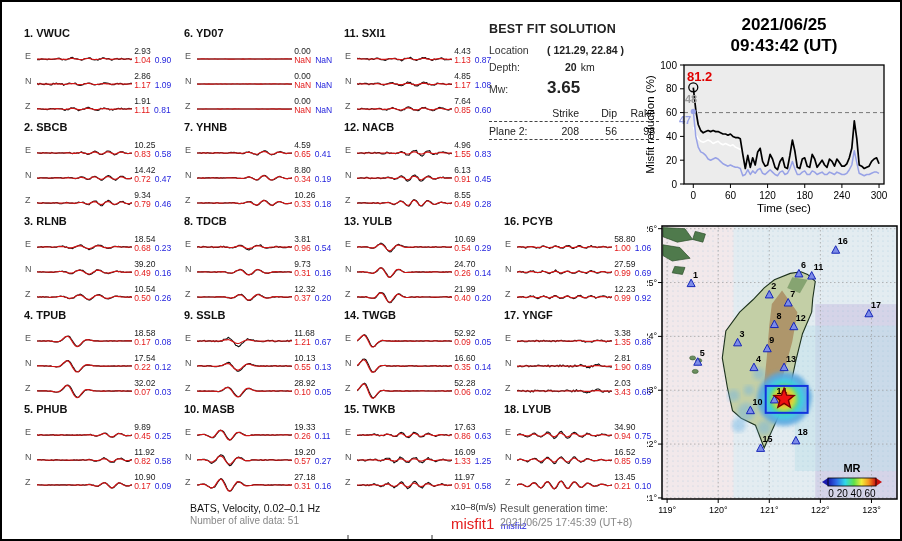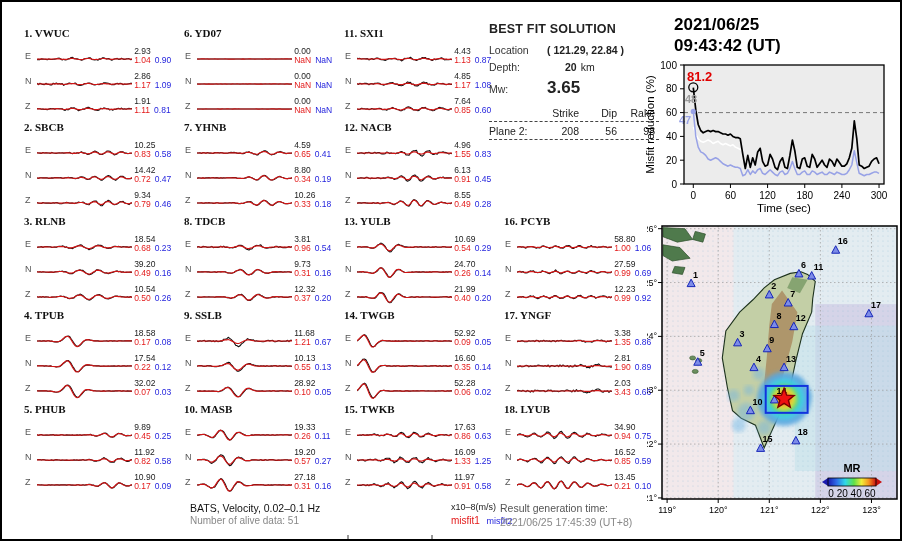--- a/index.html
+++ b/index.html
@@ -1,21 +1,21 @@
 <!DOCTYPE html>
 <html><head>
 <meta charset="utf-8">
 <style>
   html,body{margin:0;padding:0;background:#888;}
   .page{position:relative;width:898px;height:537px;background:#fff;border:2px solid #000;
         font-family:"Liberation Sans",sans-serif;overflow:hidden;}
   
   .col{position:absolute;width:152px;}
   .sta{height:94px;}
-  .sta-h{font-size:11px;font-weight:bold;color:#111;height:16px;padding-left:2px;font-family:Liberation Serif, serif;}
+  .sta-h{font-size:11px;font-weight:bold;color:#111;height:16px;padding-left:2px;}
   .crow{display:flex;align-items:center;height:25px;}
   .clab{width:14px;font-size:9px;color:#555;text-align:left;padding-left:3px;}
   .wv{width:95px;height:24px;flex:0 0 95px;}
   .nums{width:46px;padding-left:2px;line-height:1.05;}
   .amp{font-size:8.5px;color:#222;}
   .mrow{font-size:8.5px;}
   .m1{color:#e31a1a;}
   .m2{color:#2424dd;margin-left:4px;}
   
   .bf{position:absolute;left:487px;top:20px;width:178px;font-size:10.5px;color:#222;}
@@ -24,21 +24,21 @@
   .bf-lablw{width:58px;color:#333;}
   .bf-bold{font-weight:bold;}
   .mwv{font-size:17px;font-weight:bold;}
   .bf-table{margin-top:6px;width:170px;}
   .bf-row{display:flex;height:17px;align-items:center;}
   .bf-row .c0{width:52px;}
   .bf-row .c1,.bf-row .c2,.bf-row .c3{width:38px;text-align:right;}
   .bf-head{border-bottom:1px dashed #444;}
   .bf-row.last{border-bottom:1px dashed #444;}
   
-  .evt{position:absolute;left:672px;top:12px;width:220px;
+  .evt{position:absolute;left:672px;top:12px;width:220px;text-align:center;
        font-weight:bold;font-size:17px;color:#000;line-height:1.25;}
   .chart{position:absolute;left:640px;top:55px;}
   .map{position:absolute;left:645px;top:218px;}
   
   .foot1{position:absolute;left:188px;top:500px;font-size:10.5px;color:#111;}
   .foot1 .g{color:#888;font-size:10px;margin-top:1px;}
   .sbar{position:absolute;left:345px;top:532px;width:86px;}
   .sbar svg{display:block;}
   .sbar .lab{font-size:10px;color:#222;text-align:center;margin-top:0px;}
   .units{position:absolute;left:449px;top:500px;font-size:9px;color:#222;line-height:1.3;}
@@ -922,20 +922,20 @@
   <div class="sbar">
     <svg width="86" height="8" viewBox="0 0 86 8">
       <line x1="1" y1="7" x2="85" y2="7" stroke="#333" stroke-width="1"></line>
       <line x1="1" y1="1" x2="1" y2="7" stroke="#333" stroke-width="1"></line>
       <line x1="85" y1="1" x2="85" y2="7" stroke="#333" stroke-width="1"></line>
     </svg>
     <div class="lab">100 sec</div>
   </div>
   <div class="units">
     <div>x10–8(m/s)</div>
-    <div><span class="m1" style="font-size:10px">misfit1</span>
+    <div><span class="m1" style="font-size:15px">misfit1</span>
          <span class="m2" style="font-size:9px">misfit2</span></div>
   </div>
   <div class="res">
     <div>Result generation time:</div>
     <div class="t">2021/06/25 17:45:39 (UT+8)</div>
   </div>
 </div>
 
 </body></html>

